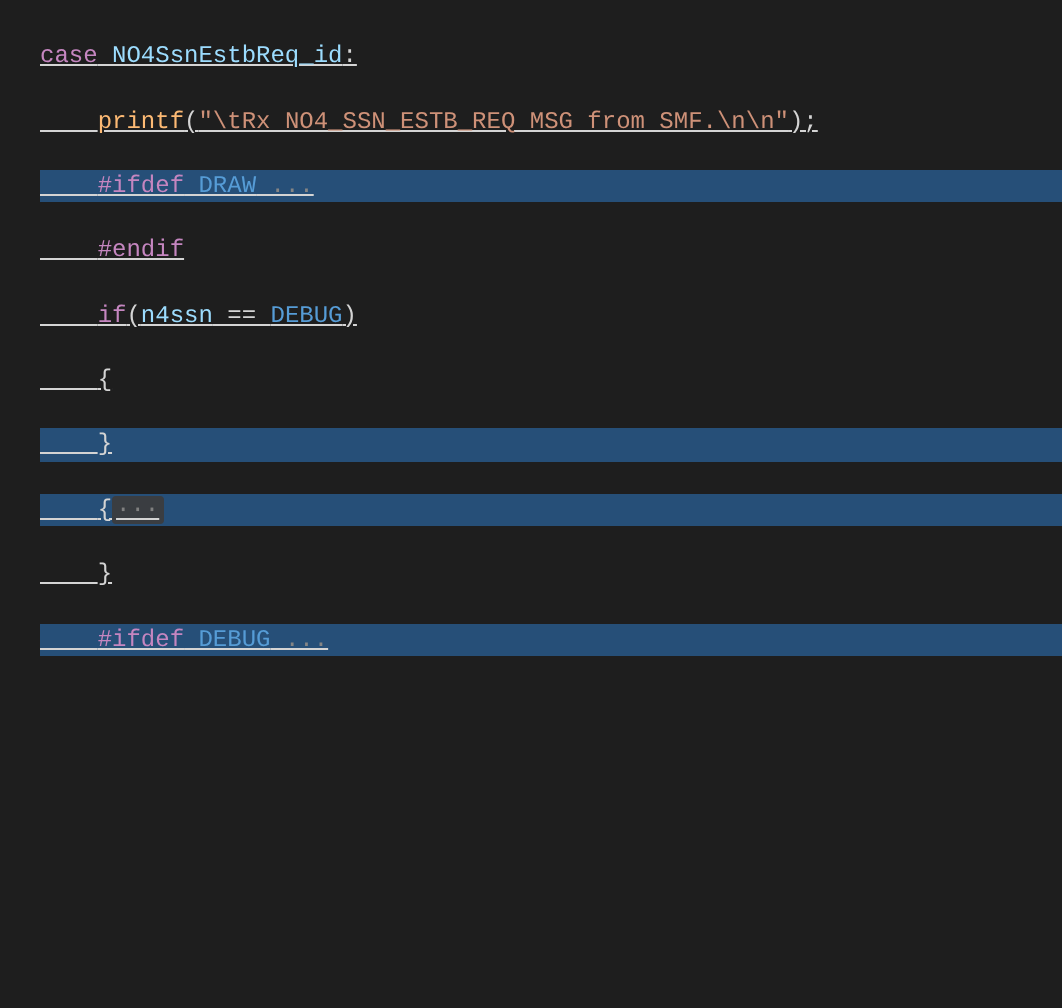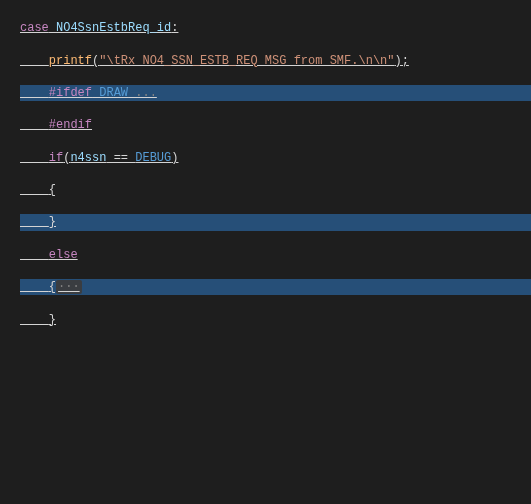--- a/index.html
+++ b/index.html
@@ -20,23 +20,23 @@
 <body>
 
 <div class="editor">
 <div class="line"><span class="kw">case</span><span class="id"> NO4SsnEstbReq_id</span><span class="op">:</span></div>
 <div class="line">    <span class="fn">printf</span><span class="op">(</span><span class="str">"\tRx NO4_SSN_ESTB_REQ MSG from SMF.\n\n"</span><span class="op">);</span></div>
 <div class="line hl">    <span class="kw">#ifdef</span><span class="blue"> DRAW</span><span class="dim"> ...</span></div>
 <div class="line">    <span class="kw">#endif</span></div>
 <div class="line">    <span class="kw">if</span><span class="op">(</span><span class="id">n4ssn</span><span class="op"> == </span><span class="blue">DEBUG</span><span class="op">)</span></div>
 <div class="line">    <span class="op">{</span></div>
 <div class="line hl">    <span class="op">}</span></div>
-<div class="line">    <span class="kw">else</span></div>
 <div class="line hl">    <span class="op">{</span><span class="fold">···</span></div>
 <div class="line">    <span class="op">}</span></div>
+<div class="line hl">    <span class="kw">#ifdef</span><span class="blue"> DEBUG</span><span class="dim"> ...</span></div>
 
 
 
 
 
 
 
 
 
 

